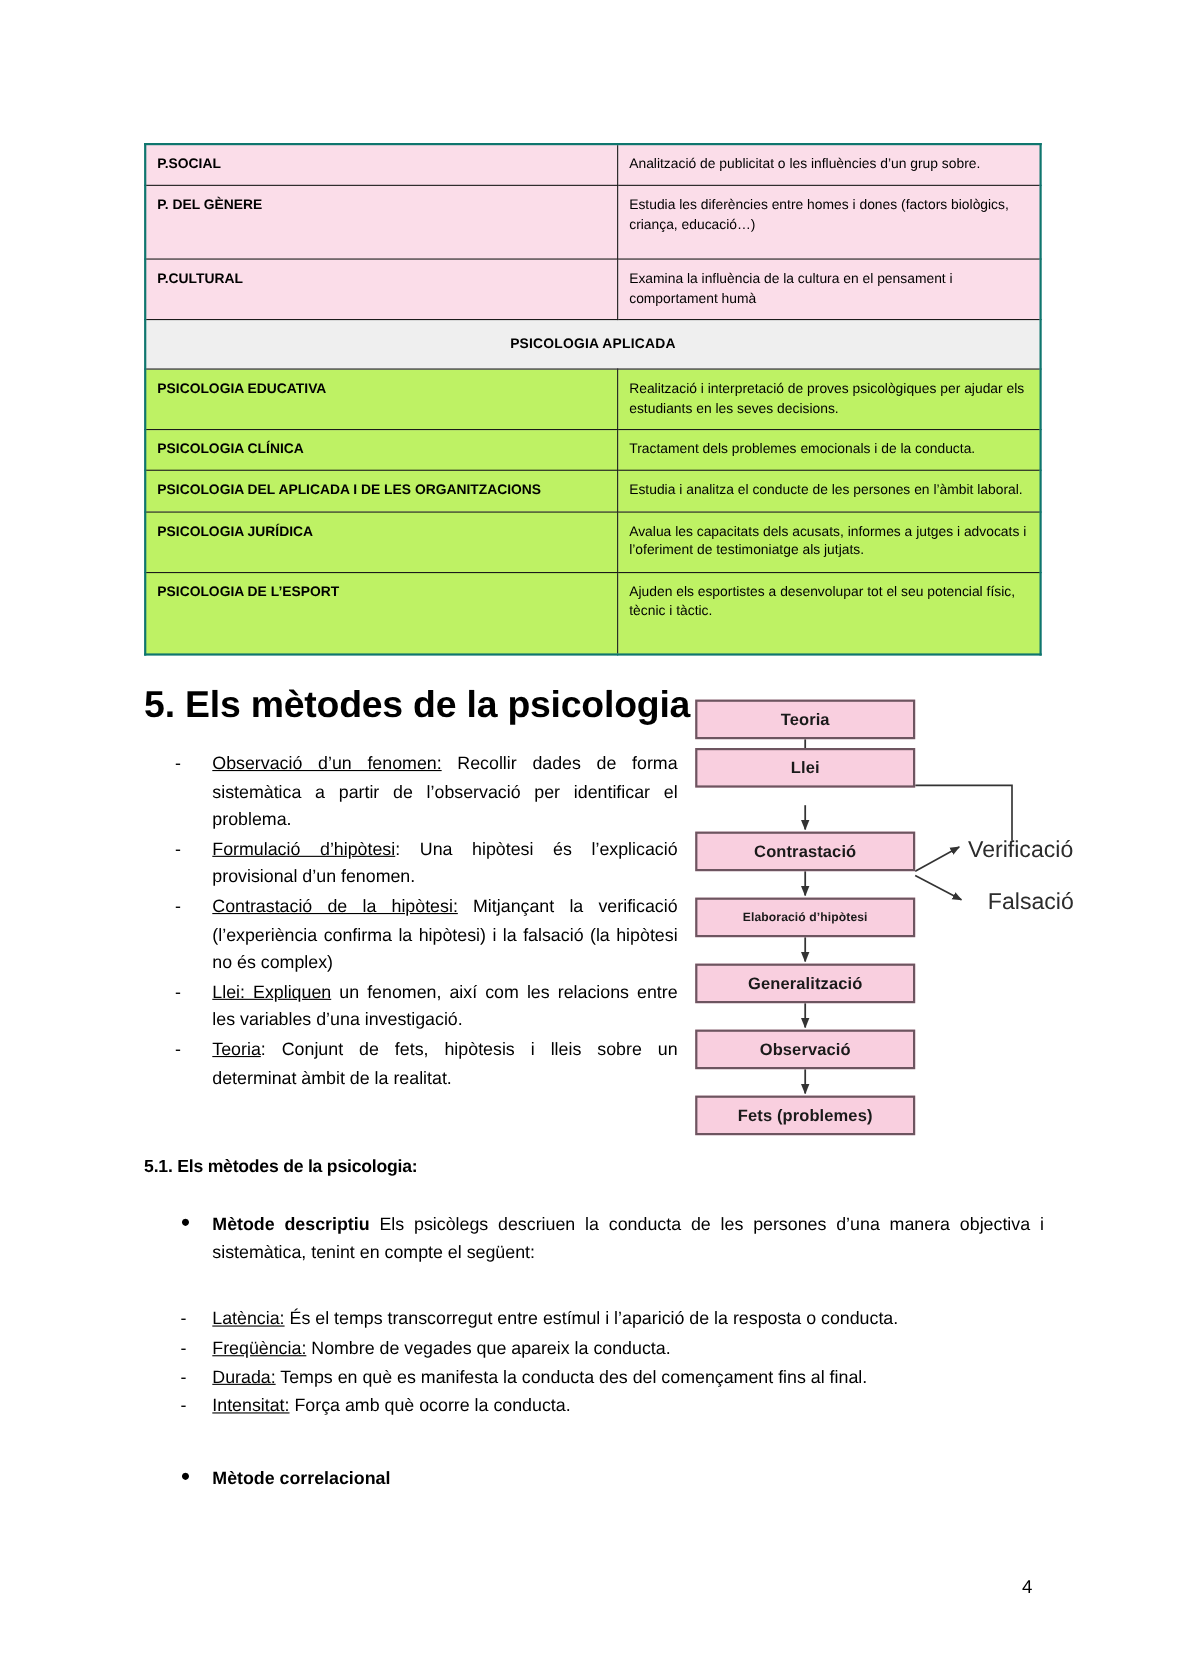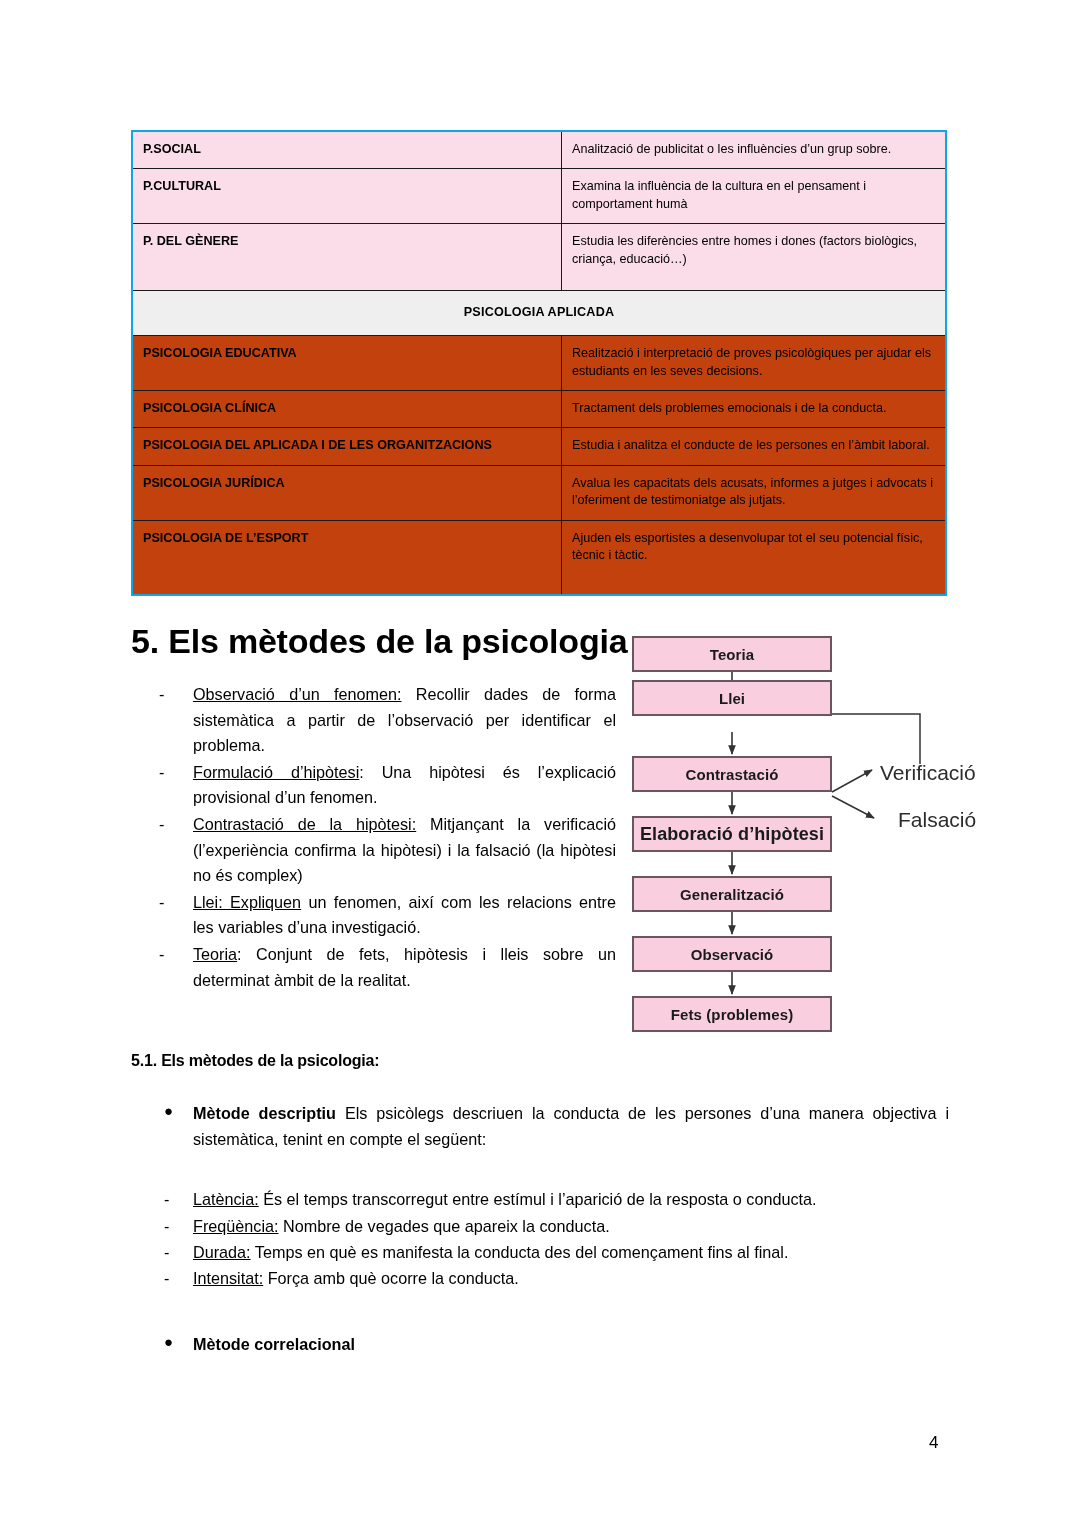--- a/index.html
+++ b/index.html
@@ -26,34 +26,34 @@
   .tbl-wrap {
     position: absolute;
     left: 131px;
     top: 130px;
     width: 816px;
   }
   table.ptable {
     border-collapse: collapse;
     width: 100%;
     table-layout: fixed;
-    border: 2px solid #0ea5e9;
+    border: 2px solid #0f766e;
   }
   table.ptable td {
     border: 1px solid #1a1a1a;
     padding: 9px 10px 10px 10px;
     vertical-align: top;
     font-size: 12.6px;
     line-height: 1.38;
   }
   td.col-name { width: 408px; font-weight: bold; }
   td.col-desc { font-weight: normal; }
 
   tr.row-pink td { background: #fbdde9; }
-  tr.row-purple td { background: #c2410c; }
+  tr.row-purple td { background: #bef264; }
   tr.row-section td {
     background: #efefef;
     text-align: center;
     font-weight: bold;
     letter-spacing: 0.2px;
     padding-top: 13px;
     padding-bottom: 14px;
   }
   tr.row-tall td { padding-bottom: 30px; }
   tr.row-tall2 td { padding-bottom: 22px; }
@@ -112,21 +112,21 @@
     border: 2px solid #6d5560;
     box-sizing: border-box;
     display: flex;
     align-items: center;
     justify-content: center;
     font-size: 15px;
     font-weight: bold;
     color: #1a1a1a;
     letter-spacing: 0.1px;
   }
-  .fbox.wide { font-size: 18px; }
+  .fbox.wide { font-size: 11px; }
   .flabel {
     position: absolute;
     font-size: 21px;
     color: #2c2c2c;
     white-space: nowrap;
   }
   .flow svg { position: absolute; left: 0; top: 0; overflow: visible; }
 
   
   .bottom {
@@ -181,27 +181,27 @@
 
 <div class="page">
 
   <div class="tbl-wrap">
     <table class="ptable">
       <tbody id="tbl-body">
           <tr class="row-pink">
             <td class="col-name">P.SOCIAL</td>
             <td class="col-desc">Analització de publicitat o les influències d’un grup sobre.</td>
           </tr>
+          <tr class="row-pink row-tall2">
+            <td class="col-name">P. DEL GÈNERE</td>
+            <td class="col-desc">Estudia les diferències entre homes i dones (factors biològics, criança, educació…)</td>
+          </tr>
           <tr class="row-pink">
             <td class="col-name">P.CULTURAL</td>
             <td class="col-desc">Examina la influència de la cultura en el pensament i comportament humà</td>
-          </tr>
-          <tr class="row-pink row-tall2">
-            <td class="col-name">P. DEL GÈNERE</td>
-            <td class="col-desc">Estudia les diferències entre homes i dones (factors biològics, criança, educació…)</td>
           </tr>
           <tr class="row-section">
             <td colspan="2">PSICOLOGIA APLICADA</td>
           </tr>
           <tr class="row-purple">
             <td class="col-name">PSICOLOGIA EDUCATIVA</td>
             <td class="col-desc">Realització i interpretació de proves psicològiques per ajudar els estudiants en les seves decisions.</td>
           </tr>
           <tr class="row-purple">
             <td class="col-name">PSICOLOGIA CLÍNICA</td>

